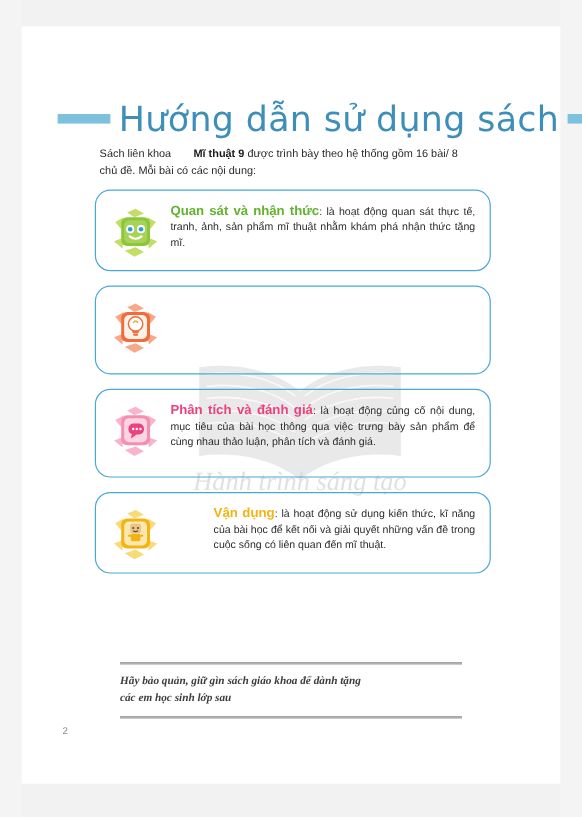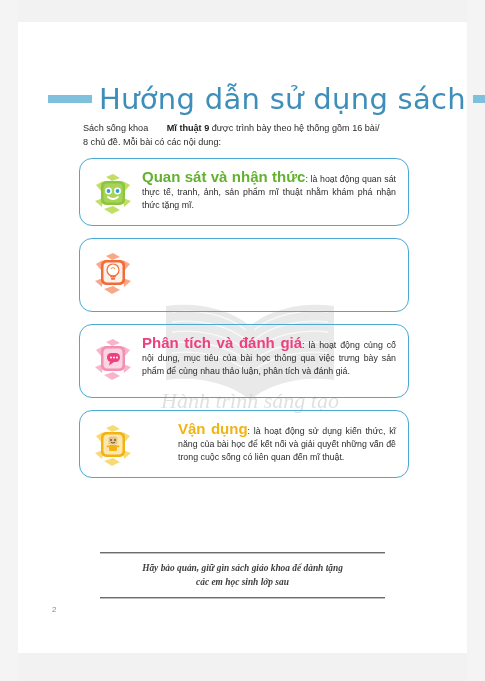--- a/index.html
+++ b/index.html
@@ -127,21 +127,21 @@
   .box-text {
     flex: 1 1 auto;
     font-size: 8.8px;
     line-height: 13.2px;
     color: #2b2b2b;
     text-align: justify;
     padding-top: 3px;
   }
   .box-heading {
     font-weight: 700;
-    font-size: 15px;
+    font-size: 11px;
   }
   .h-green  { color: #63b22f; }
   .h-orange { color: #f26b38; }
   .h-pink   { color: #ec407f; }
   .h-yellow { color: #f2b313; }
 
   
   #box-0 { min-height: 62px; }
   #box-1 { min-height: 74px; }
   #box-2 { min-height: 74px; }
@@ -161,21 +161,20 @@
     border-bottom: 1.1px solid #bfbfbf;
     margin: 0;
   }
   #footer-text {
     font-family: "Liberation Serif", serif;
     font-style: italic;
     font-weight: 700;
     font-size: 9.4px;
     line-height: 14px;
     color: #3d3d3d;
-    text-align: center;
     padding: 7px 0 8px 0;
   }
   #page-number {
     position: absolute;
     left: 52px;
     top: 605px;
     font-size: 8px;
     color: #8a8a8a;
     z-index: 5;
   }
@@ -212,21 +211,21 @@
       <text x="100" y="120" text-anchor="middle" font-family="Liberation Serif, serif" font-style="italic" font-size="22" fill="#a0a0a0" opacity="0.8">Hành trình sáng tạo</text>
     </svg>
   </div>
 
   <div id="title-row">
     <div class="title-bar left"></div>
     <div id="title-text">Hướng dẫn sử dụng sách</div>
     <div class="title-bar right"></div>
   </div>
 
-  <p id="intro"><span>Sách sống khoa </span><b>Mĩ thuật 9</b><span> được trình bày theo hệ thống gồm 16 bài/ 8 chủ đề. Mỗi bài có các nội dung:</span></p>
+  <p id="intro"><span>Sách liên khoa </span><b>Mĩ thuật 9</b><span> được trình bày theo hệ thống gồm 16 bài/ 8 chủ đề. Mỗi bài có các nội dung:</span></p>
 
   <div id="boxes">
 
     <div class="content-box" id="box-0">
       <div class="box-icon">
         <svg width="46" height="46" viewBox="0 0 46 46">
           <g fill="#b8d94a" opacity="0.85">
             <path d="M6 14 L13 10 L11 20 Z"></path>
             <path d="M40 14 L33 10 L35 20 Z"></path>
             <path d="M5 30 L13 27 L12 36 Z"></path>

